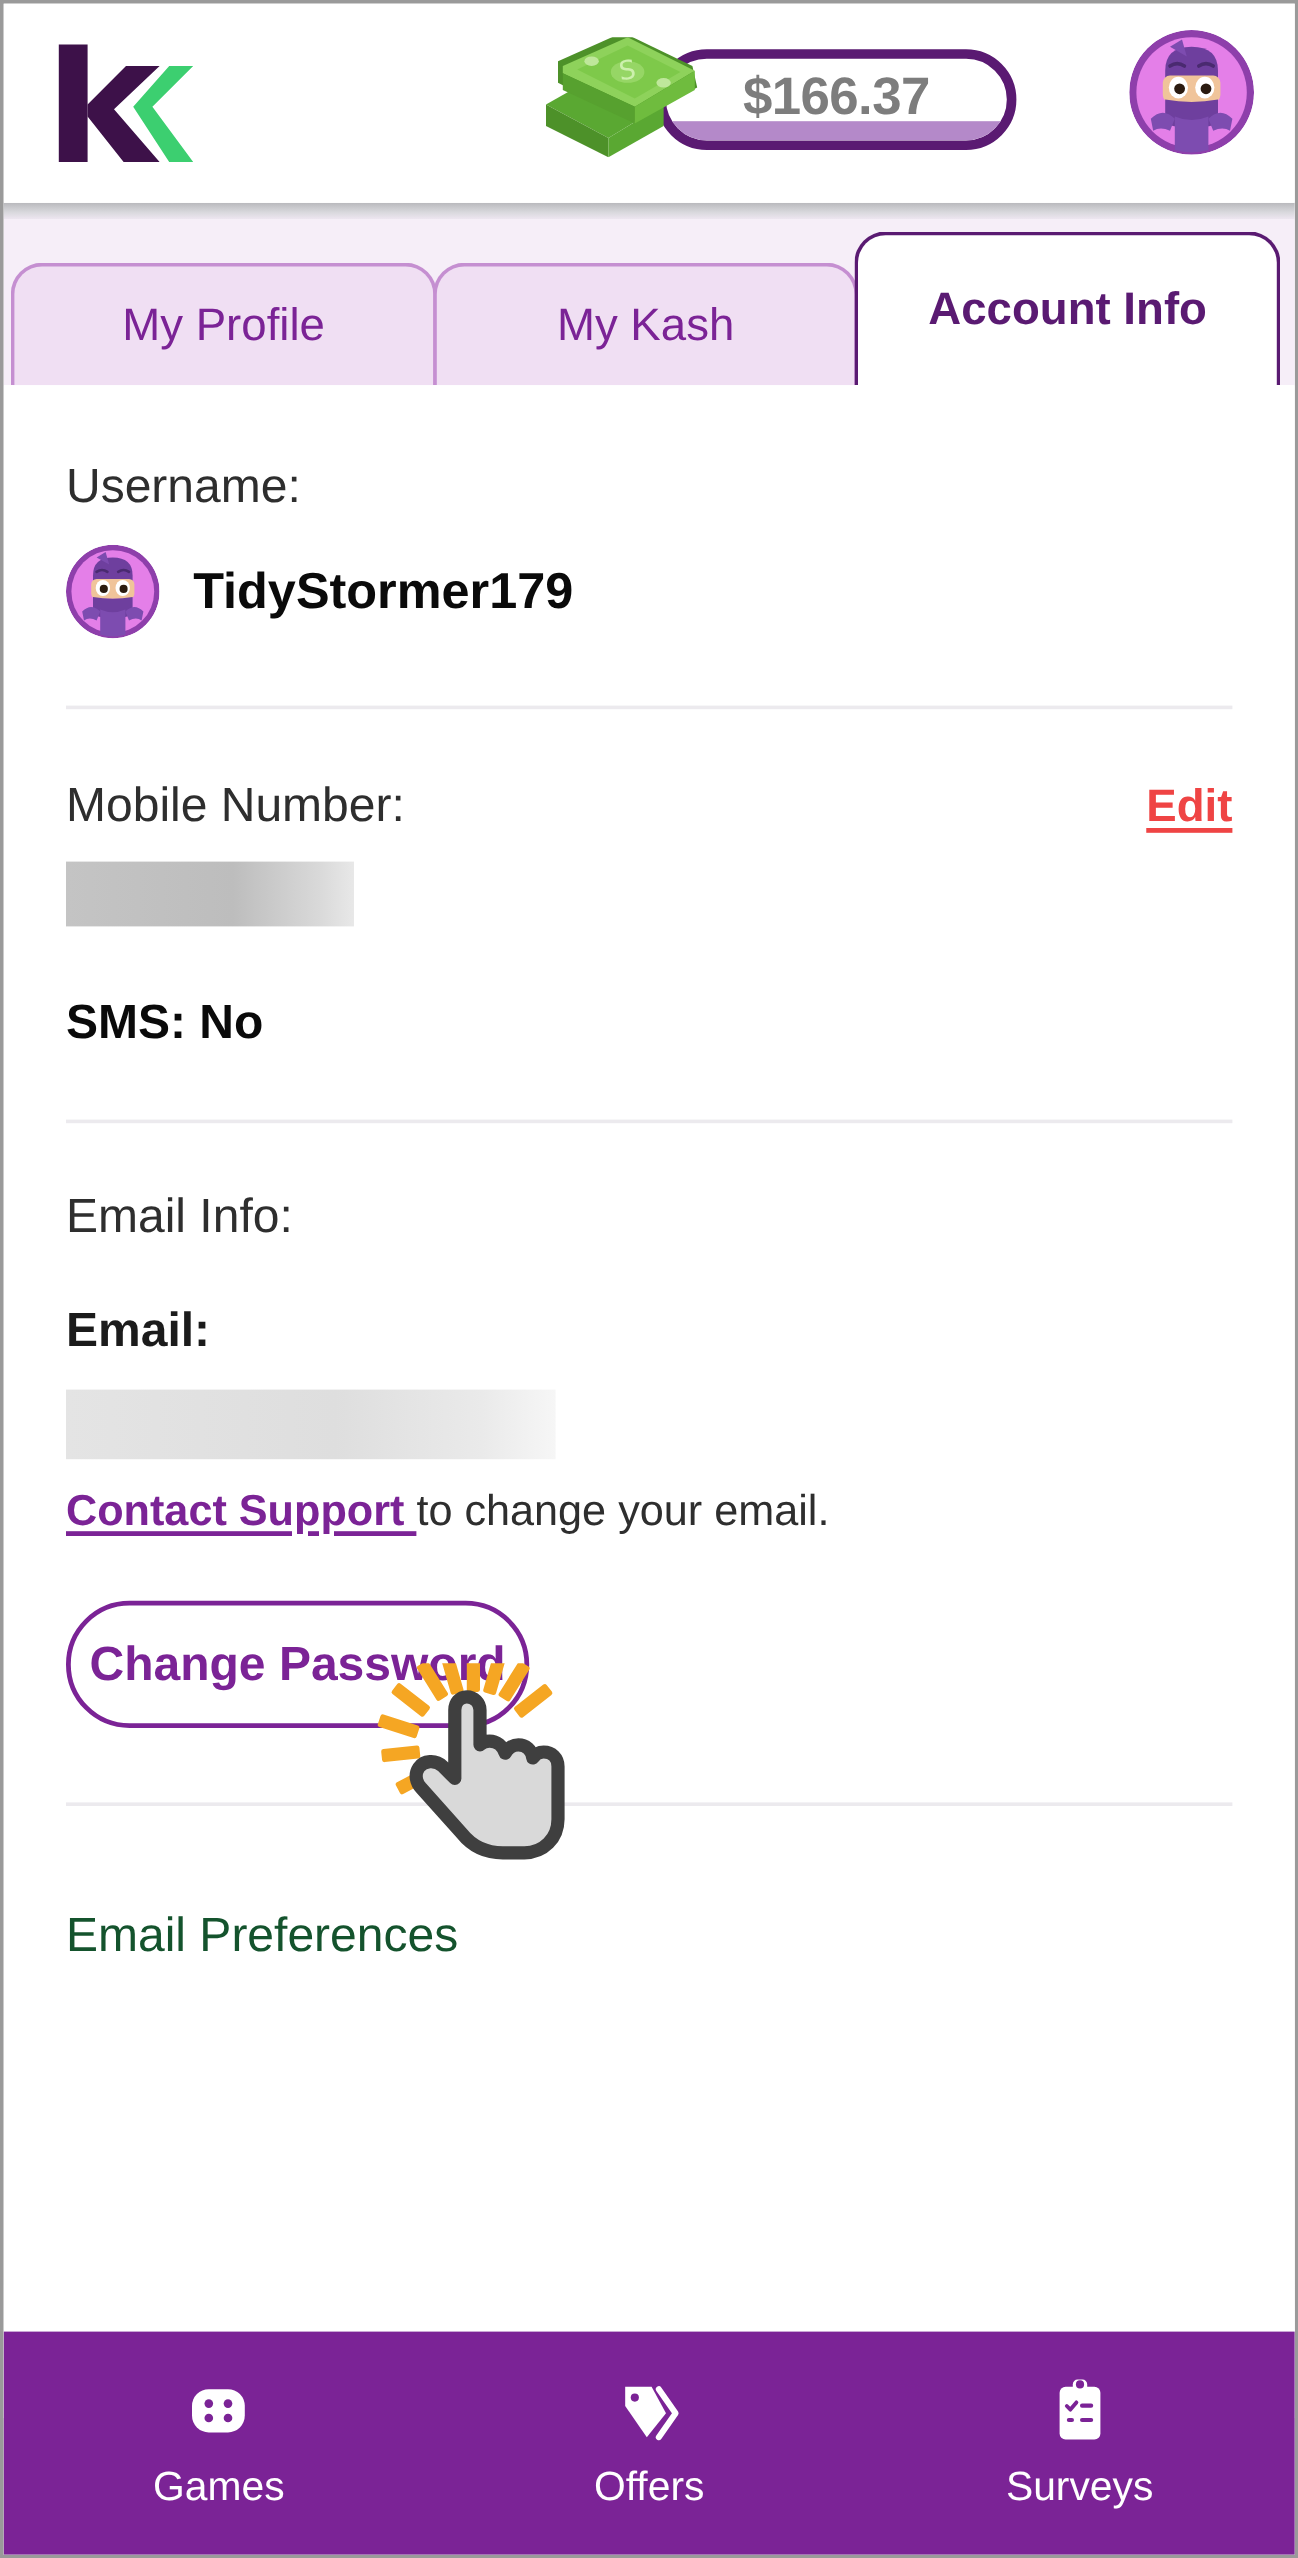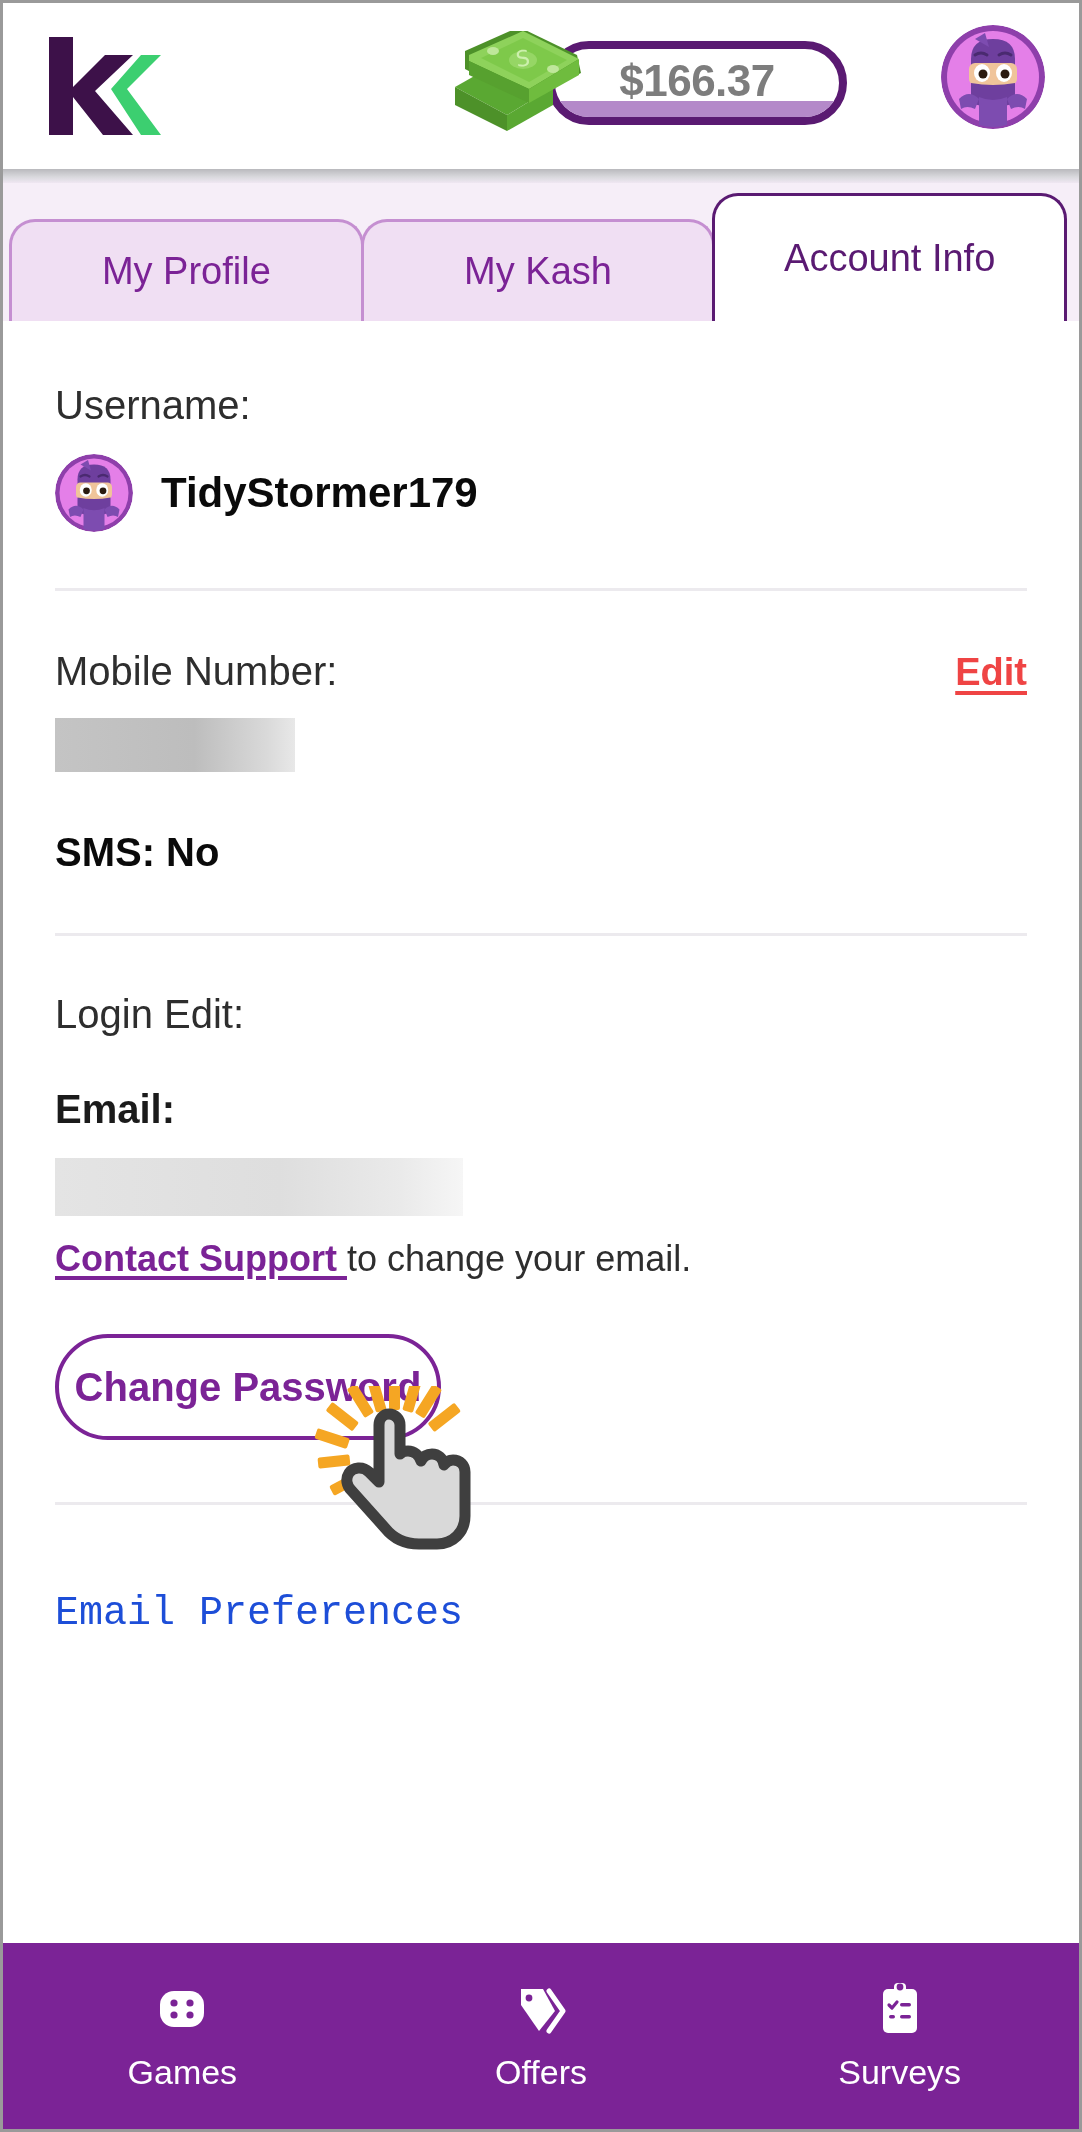--- a/index.html
+++ b/index.html
@@ -99,21 +99,21 @@
     font-size: 38px;
     color: #7b2396;
     background: #f0dff3;
     margin-right: -3px;
     position: relative;
   }
   .tab.active {
     background: #ffffff;
     border-color: #5a1a72;
     color: #5a1a72;
-    font-weight: normal;
+    font-weight: bold;
     z-index: 5;
     height: 128px;
     border-radius: 26px 26px 0 0;
     margin-right: 12px;
   }
 
   
   #content {
     position: relative;
     background: #ffffff;
@@ -214,22 +214,21 @@
   #click-cursor {
     position: absolute;
     left: 248px; top: 52px;
     width: 200px; height: 190px;
     pointer-events: none;
   }
 
   #email-prefs-heading {
     margin-top: 86px;
     font-size: 40px;
-    color: #1d4ed8;
-    font-family: Liberation Mono, monospace;
+    color: #14532d;
   }
   #fade-overlay {
     position: absolute;
     left: 0; right: 0;
     bottom: 0;
     height: 120px;
     background: linear-gradient(to bottom, rgba(255,255,255,0) 0%, rgba(255,255,255,0.82) 45%, rgba(255,255,255,0.97) 78%, #ffffff 100%);
     pointer-events: none;
   }
 
@@ -358,21 +357,21 @@
         <span class="section-label">Mobile Number:</span>
         <span id="edit-link">Edit</span>
       </div>
       <div id="mobile-redaction"></div>
       <div id="sms-row">SMS: No</div>
     </div>
 
     <div class="divider"></div>
 
     <div id="login-block">
-      <div class="section-label">Login Edit:</div>
+      <div class="section-label">Email Info:</div>
       <div id="email-label" class="section-label bold">Email:</div>
       <div id="email-redaction"></div>
       <div id="contact-line">
         <span id="contact-support-link">Contact Support </span><span>to change your email.</span>
       </div>
 
       <div id="change-password-wrap">
         <div id="change-password-button">
           <span>Change Password</span>
         </div>

